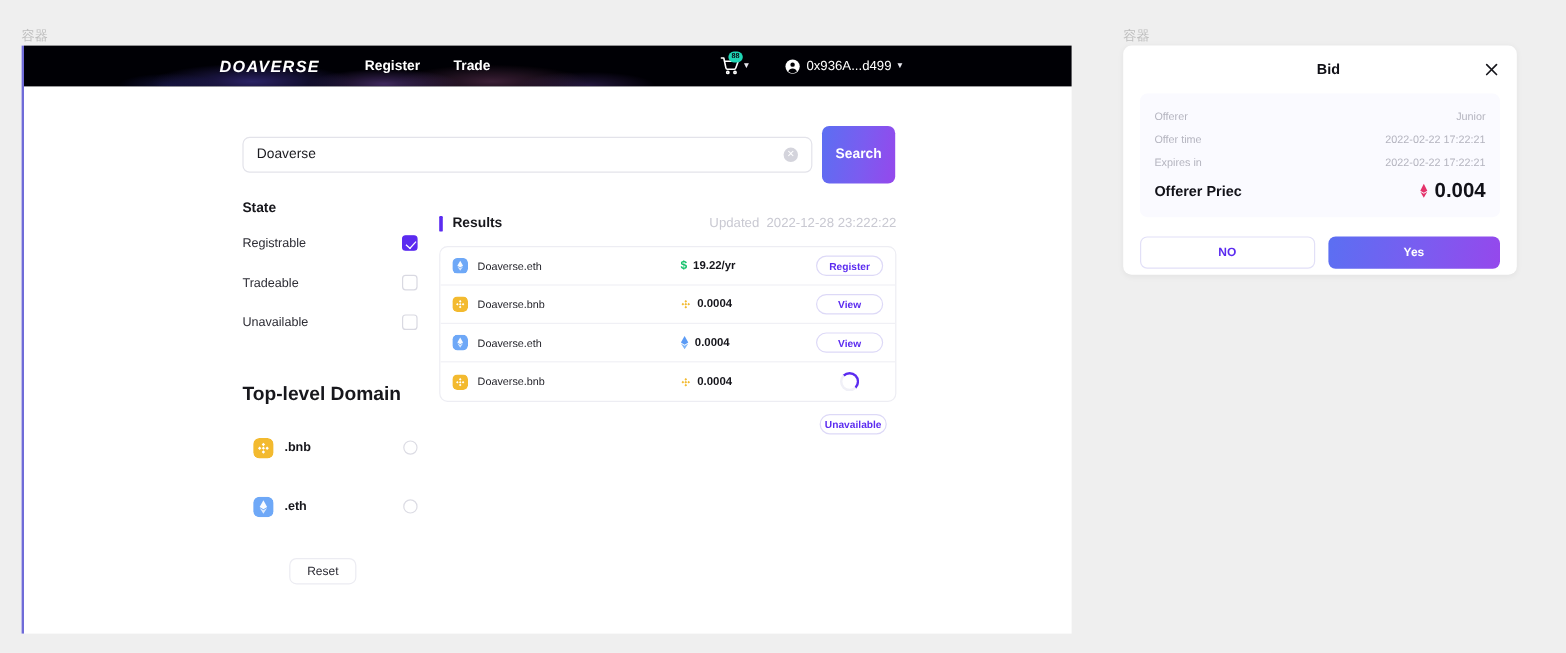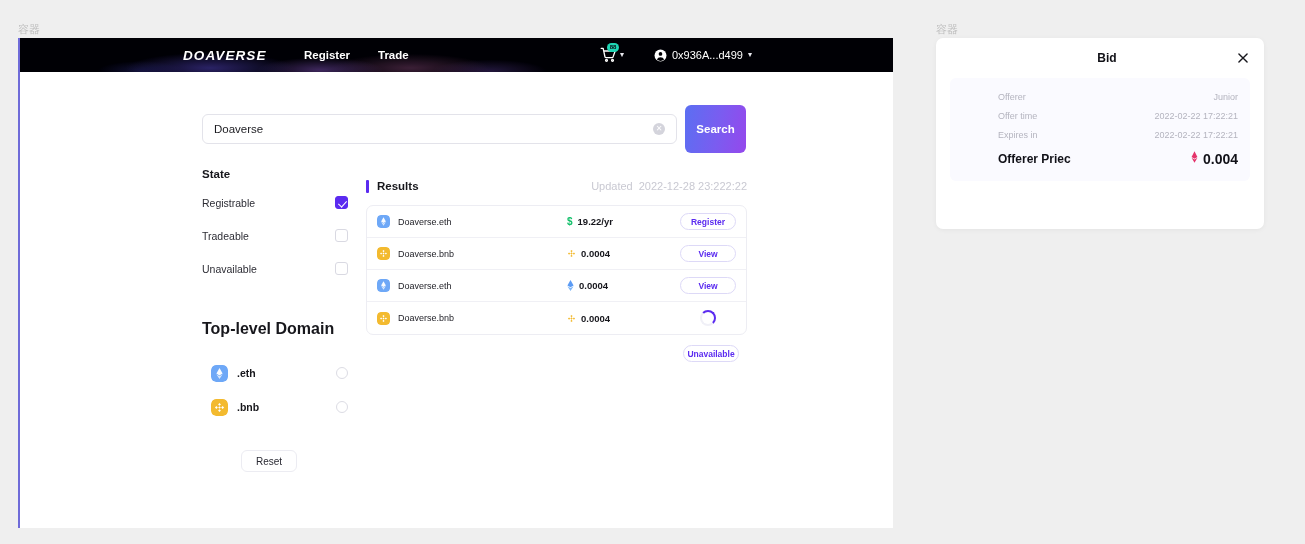--- a/index.html
+++ b/index.html
@@ -324,27 +324,27 @@
   .bid-panel {
     margin: 0 14px;
     background: #fafaff;
     border-radius: 6px;
     padding: 9px 12px 10px 12px;
   }
   .bid-line {
     display: flex; align-items: center; justify-content: space-between;
     height: 19px;
   }
-  .bid-line .k { font-size: 9px; color: #b4b4bf; margin-left: 36px; }
+  .bid-line .k { font-size: 9px; color: #b4b4bf; }
   .bid-line .v { font-size: 9px; color: #b4b4bf; }
   .bid-line.total { height: 24px; margin-top: 3px; }
   .bid-line.total .k { font-size: 12px; color: #111118; font-weight: bold; }
   .bid-line.total .v {
-    font-size: 14px; color: #111118; font-weight: bold;
-    display: flex; gap: 5px;
+    font-size: 17px; color: #111118; font-weight: bold;
+    display: flex; align-items: center; gap: 5px;
   }
   .modal-actions {
     display: flex; gap: 11px;
     margin: 16px 14px 0 14px;
   }
   .btn-no {
     flex: 1; height: 27px;
     border: 1px solid #e2e0f7;
     border-radius: 6px;
     background: #fff;
@@ -426,39 +426,39 @@
         <span class="cbox"></span>
       </div>
       <div class="filter-row">
         <span class="lbl">Unavailable</span>
         <span class="cbox"></span>
       </div>
 
       <div class="tld-title">Top-level Domain</div>
 
 
+      <div class="tld-row">
+        <div class="tld-left">
+          <svg class="chain-ico" viewBox="0 0 24 24">
+            <rect width="24" height="24" rx="7" fill="#f3ba2f"></rect>
+            <path d="M12 5.6 14 7.6 12 9.6 10 7.6zM7.6 10l2 2-2 2-2-2zM16.4 10l2 2-2 2-2-2zM12 14.4l2 2-2 2-2-2zM12 10.1l1.9 1.9-1.9 1.9-1.9-1.9z" fill="#ffffff"></path>
+          </svg>
+          <span class="tld-label">.bnb</span>
+        </div>
+        <span class="radio"></span>
+      </div>
+
       <div class="tld-row tld-first">
         <div class="tld-left">
           <svg class="chain-ico" viewBox="0 0 24 24">
             <rect width="24" height="24" rx="7" fill="#6ea8f7"></rect>
             <path d="M12 4.2 7.6 12 12 14.7 16.4 12z" fill="#ffffff" opacity=".95"></path>
             <path d="M12 15.8 7.6 13.1 12 19.8 16.4 13.1z" fill="#ffffff" opacity=".75"></path>
           </svg>
           <span class="tld-label">.eth</span>
-        </div>
-        <span class="radio"></span>
-      </div>
-
-      <div class="tld-row">
-        <div class="tld-left">
-          <svg class="chain-ico" viewBox="0 0 24 24">
-            <rect width="24" height="24" rx="7" fill="#f3ba2f"></rect>
-            <path d="M12 5.6 14 7.6 12 9.6 10 7.6zM7.6 10l2 2-2 2-2-2zM16.4 10l2 2-2 2-2-2zM12 14.4l2 2-2 2-2-2zM12 10.1l1.9 1.9-1.9 1.9-1.9-1.9z" fill="#ffffff"></path>
-          </svg>
-          <span class="tld-label">.bnb</span>
         </div>
         <span class="radio"></span>
       </div>
 
       <button class="reset-btn">Reset</button>
     </div>
 
     <div class="results-head">
       <span class="results-bar"></span>
       <span class="results-title">Results</span>
@@ -585,14 +585,18 @@
         <span class="v">
           <svg width="7" height="12" viewBox="0 0 12 20">
             <path d="M6 0 1 10 6 12.8 11 10z" fill="#e4336b"></path>
             <path d="M6 14.2 1 11.2 6 20 11 11.2z" fill="#e4336b"></path>
           </svg>
           <span>0.004</span>
         </span>
       </div>
     </div>
 
+    <div class="modal-actions">
+      <button class="btn-no">NO</button>
+      <button class="btn-yes">Yes</button>
+    </div>
   </div>
 </div>
 
 </body></html>

